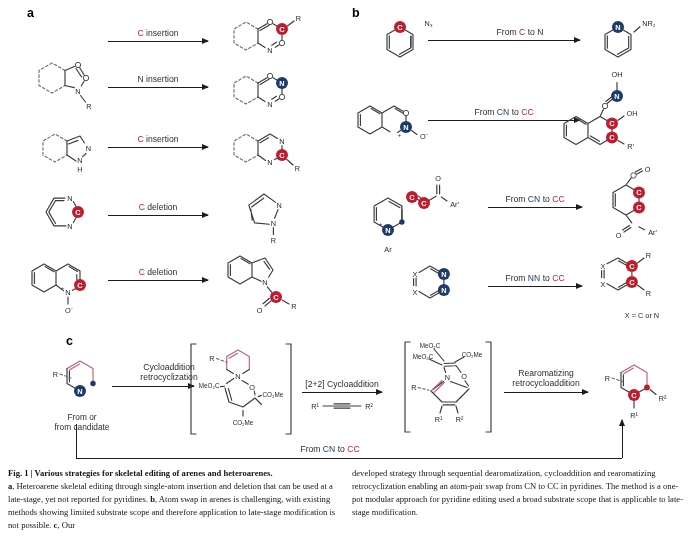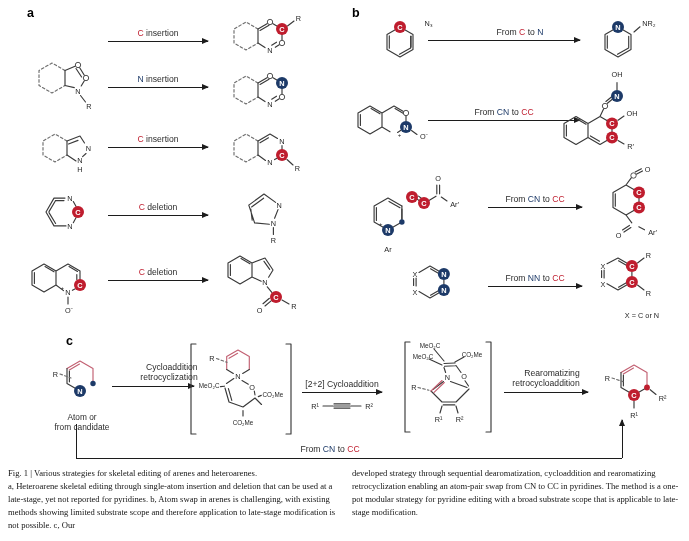--- a/index.html
+++ b/index.html
@@ -1,19 +1,19 @@
 <!DOCTYPE html>
 <html><head>
 <meta charset="utf-8">
 <style>
   html,body{margin:0;padding:0;background:#fff;}
   .fig{position:relative;width:689px;height:541px;background:#fff;font-family:"Liberation Sans",sans-serif;overflow:hidden;}
   .abs{position:absolute;}
   .panel-label{font-weight:bold;font-size:12.5px;color:#000;}
-  .al{font-size:8.6px;color:#2b2b2b;white-space:nowrap;transform:translateX(-50%);text-align:right;}
+  .al{font-size:8.6px;color:#2b2b2b;white-space:nowrap;transform:translateX(-50%);text-align:center;}
   .al2{line-height:10px;}
   .r{color:#bf1d2e;}
   .bl{color:#1d3a68;}
   .harrow{position:absolute;height:0;border-top:1.3px solid #1c1c1c;}
   .harrow:after{content:"";position:absolute;right:-1px;top:-4.1px;width:0;height:0;
     border-left:7px solid #1c1c1c;border-top:3.4px solid transparent;border-bottom:3.4px solid transparent;}
   .vline{position:absolute;width:0;border-left:1.3px solid #1c1c1c;}
   .uparrow:before{content:"";position:absolute;left:-4.5px;top:-1px;width:0;height:0;
     border-bottom:7px solid #1c1c1c;border-left:3.7px solid transparent;border-right:3.7px solid transparent;}
   svg .b{stroke:#3a3a3a;stroke-width:1.15;fill:none;stroke-linecap:round;stroke-linejoin:round;}
@@ -22,21 +22,21 @@
   svg .fr{fill:#bf1d2e;stroke:none;}
   svg .fb{fill:#1d3a68;stroke:none;}
   svg .fw{fill:#fff;stroke:#4a4a4a;stroke-width:0.95;}
   svg text{font-family:"Liberation Sans",sans-serif;font-size:7.3px;fill:#1f1f1f;text-anchor:middle;}
   svg text.w{fill:#fff;font-weight:bold;font-size:7.4px;}
   svg text.sm{font-size:6.3px;}
   svg text.xs{font-size:6px;}
   svg text.ts{text-anchor:start;}
   svg text.te{text-anchor:end;}
   .cap{font-family:"Liberation Serif",serif;font-size:8.6px;line-height:13px;color:#141414;}
-  .capb{font-weight:normal;}
+  .capb{font-weight:bold;}
   .druglbl{font-size:8.3px;color:#2b2b2b;text-align:center;line-height:10px;}
 </style>
 </head>
 <body>
 
 <div class="fig">
 
   <div class="abs panel-label" style="left:27px;top:6px">a</div>
 
   <svg class="abs" style="left:28px;top:42px" width="85" height="78" viewBox="0 0 85 78">
@@ -243,21 +243,21 @@
   <svg class="abs" style="left:44px;top:348px" width="76" height="62" viewBox="0 0 76 62">
     <path class="b pk" d="M23,20.5 L36,13 M36,13 L49,20.5 M49,20.5 L49,35.5 M25.3,21.9 L35.5,16.1"></path>
     <path class="b" d="M23,20.5 L23,35.5 M23,35.5 L36,43 M25.4,23 L25.4,33.8"></path>
     <path class="b d" d="M16,26 L27,30"></path>
     <text x="11.5" y="28.8">R</text>
     <circle class="fb" cx="36" cy="43" r="6"></circle>
     <text class="w" x="36" y="45.6">N</text>
     <circle class="fb" cx="49" cy="35.5" r="2.7"></circle>
   </svg>
   <div class="abs druglbl" style="left:34px;top:412px;width:96px">
-    <div>Atom or</div>
+    <div>From or</div>
     <div>from candidate</div>
   </div>
 
   <div class="harrow" style="left:112px;top:386px;width:82px"></div>
   <div class="abs al al2" style="left:169px;top:362px">
     <div>Cycloaddition</div>
     <div>retrocyclization</div>
   </div>
 
   <svg class="abs" style="left:182px;top:334px" width="118" height="108" viewBox="0 0 118 108">
@@ -316,15 +316,15 @@
 
   <div class="vline" style="left:76px;top:424px;height:34px"></div>
   <div class="abs" style="left:76px;top:458px;width:546px;height:0;border-top:1.3px solid #1c1c1c"></div>
   <div class="vline uparrow" style="left:622px;top:420px;height:38px"></div>
   <div class="abs al" style="left:330px;top:444px"><span>From </span><span class="bl">CN</span><span> to </span><span class="r">CC</span></div>
 
   <div class="abs cap" style="left:8px;top:467px;width:336px">
     <span class="capb">Fig. 1 | Various strategies for skeletal editing of arenes and heteroarenes.</span><br>
     <span class="capb">a</span><span>, Heteroarene skeletal editing through single-atom insertion and deletion that can be used at a late-stage, yet not reported for pyridines. </span><span class="capb">b</span><span>, Atom swap in arenes is challenging, with existing methods showing limited substrate scope and therefore application to late-stage modification is not possible. </span><span class="capb">c</span><span>, Our</span>
   </div>
-  <div class="abs cap" style="left:352px;top:467px;width:333px">developed strategy through sequential dearomatization, cycloaddition and rearomatizing retrocyclization enabling an atom-pair swap from CN to CC in pyridines. The method is a one-pot modular strategy for pyridine editing with a broad substrate scope that is applicable to late-stage modification.</div>
+  <div class="abs cap" style="left:352px;top:467px;width:333px">developed strategy through sequential dearomatization, cycloaddition and rearomatizing retrocyclization enabling an atom-pair swap from CN to CC in pyridines. The method is a one-pot modular approach for pyridine editing used a broad substrate scope that is applicable to late-stage modification.</div>
 
 </div>
 
 </body></html>

